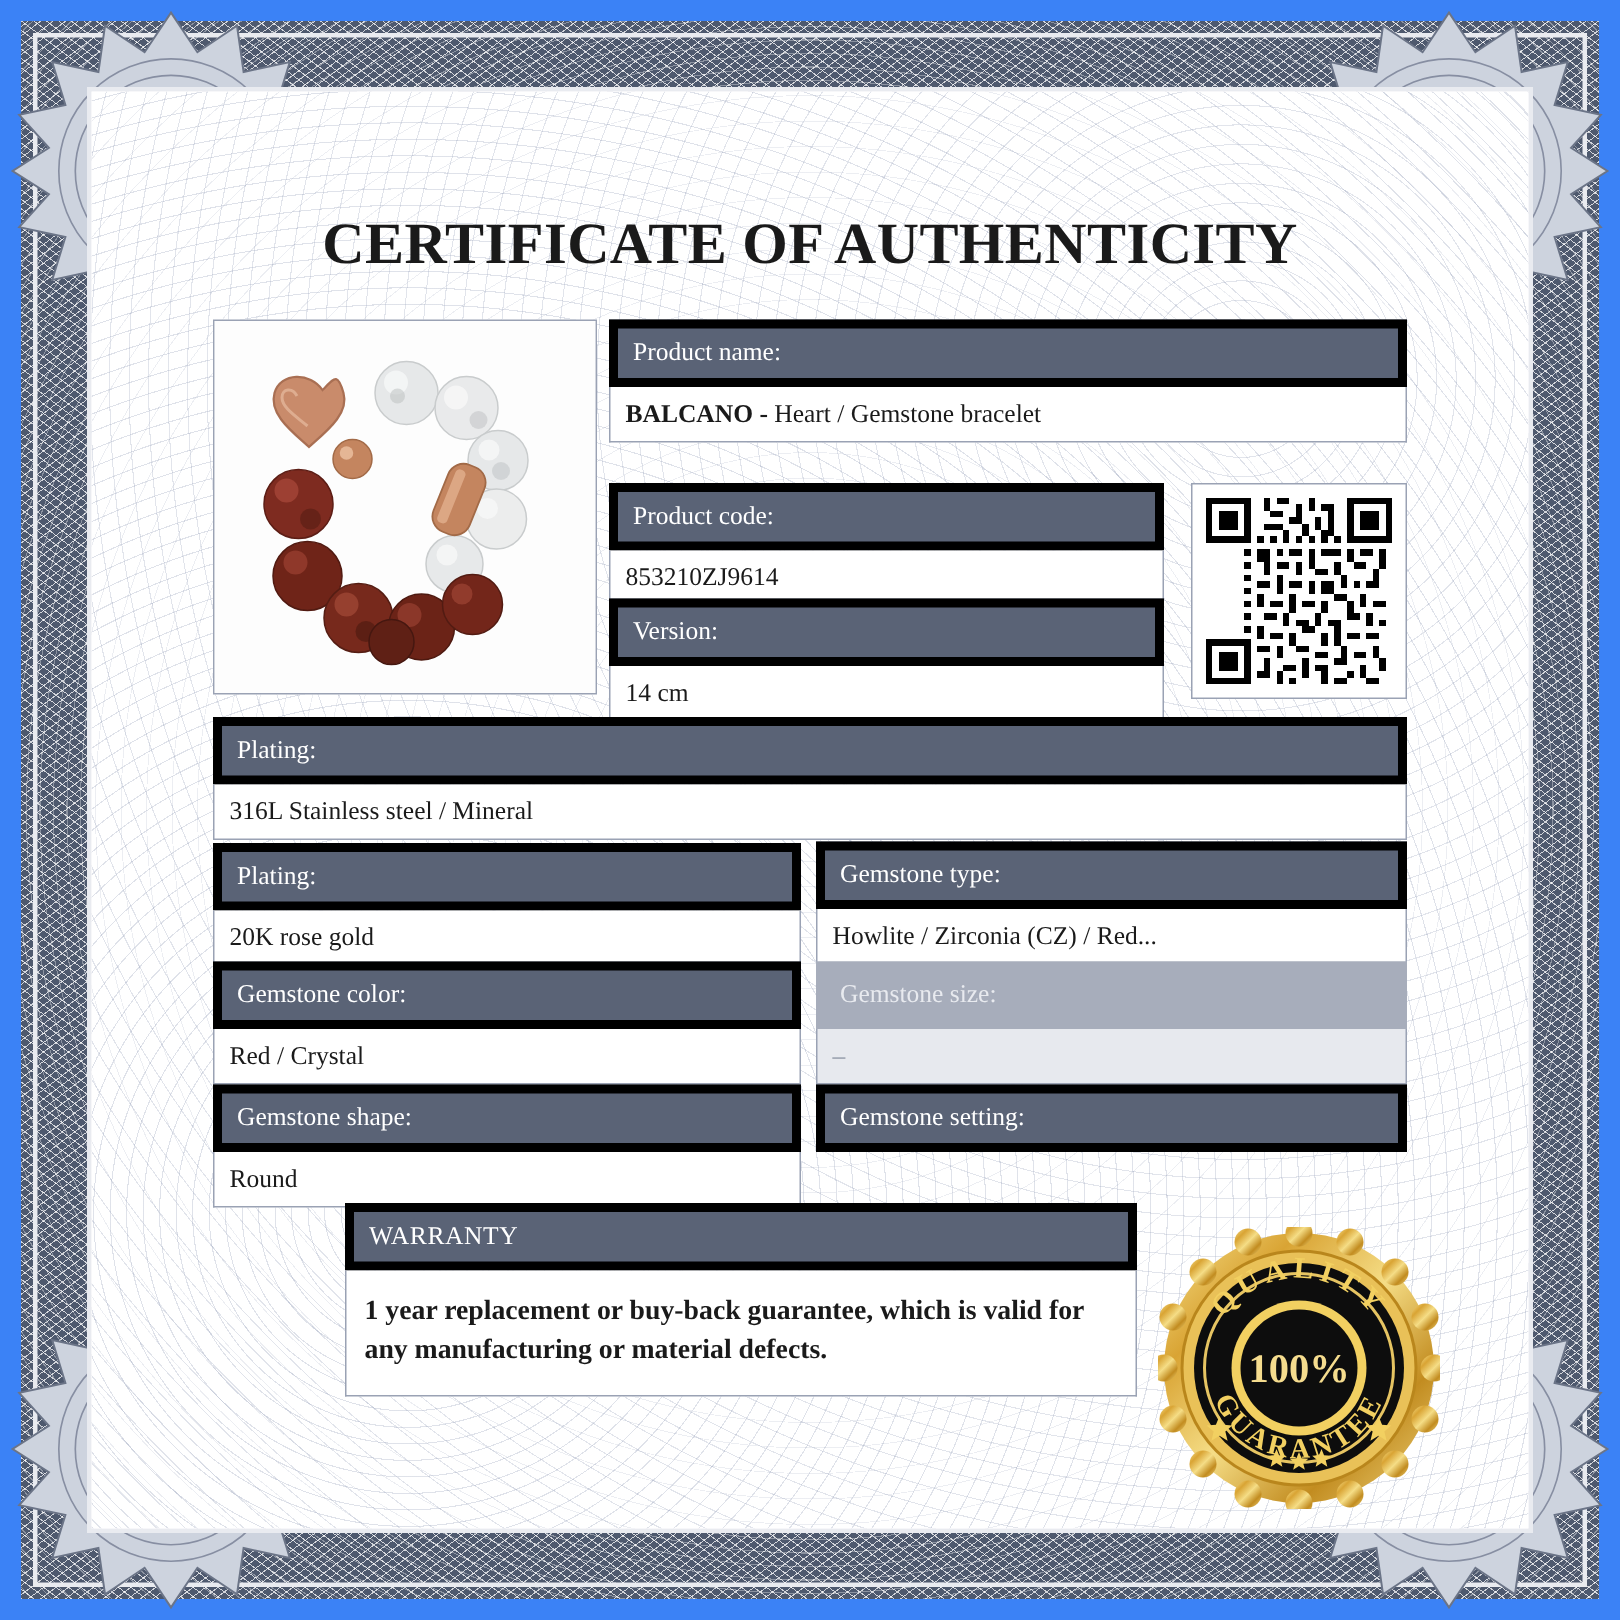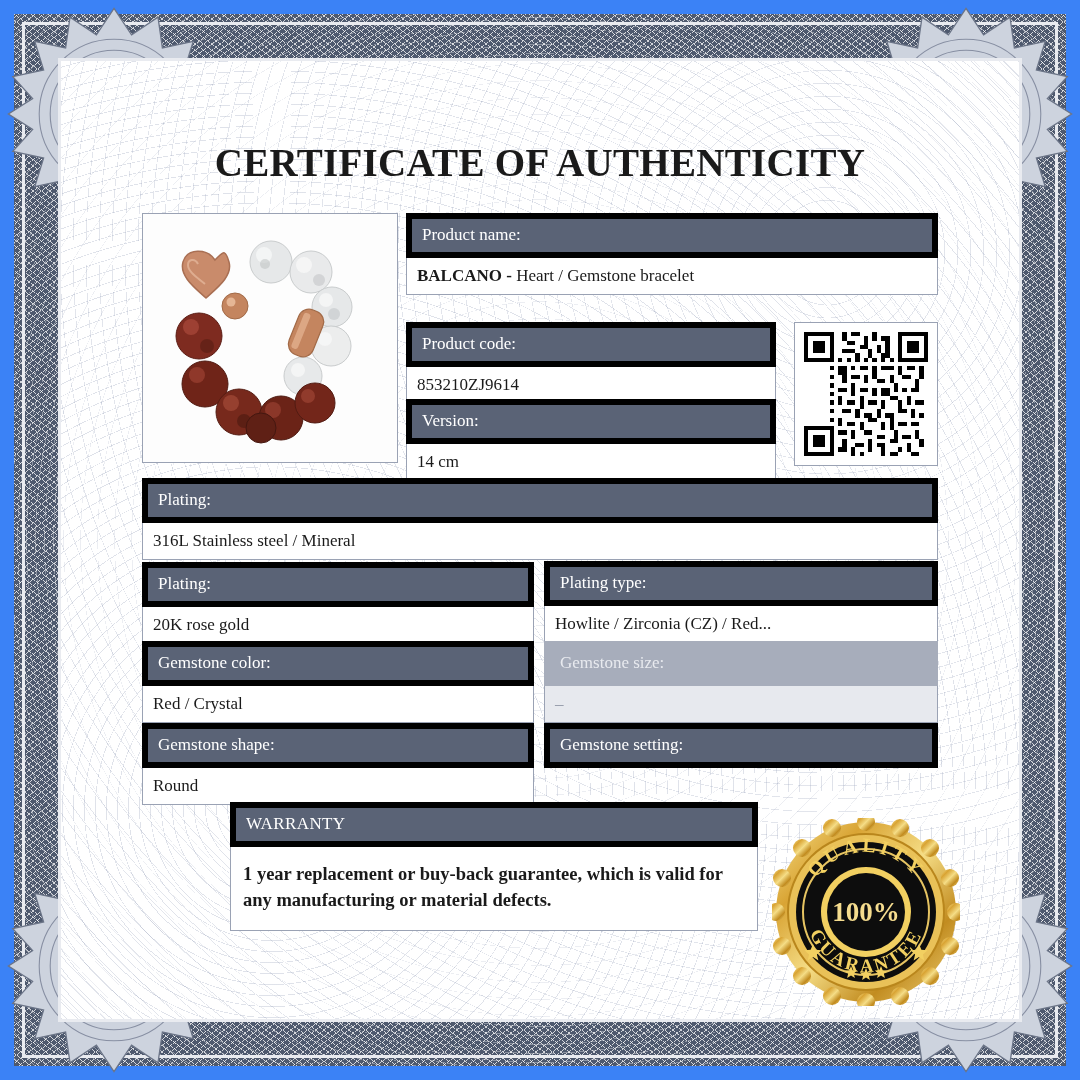--- a/index.html
+++ b/index.html
@@ -427,21 +427,21 @@
       <div class="lbl">Plating:</div>
       <div class="val">316L Stainless steel / Mineral</div>
     </div>
 
     <div class="f-plating">
       <div class="lbl">Plating:</div>
       <div class="val">20K rose gold</div>
     </div>
 
     <div class="f-gtype">
-      <div class="lbl">Plating type:</div>
+      <div class="lbl">Gemstone type:</div>
       <div class="val">Howlite / Zirconia (CZ) / Red...</div>
     </div>
 
     <div class="f-gcolor">
       <div class="lbl">Gemstone color:</div>
       <div class="val">Red / Crystal</div>
     </div>
 
     <div class="f-gsize">
       <div class="lbl disabled">Gemstone size:</div>

